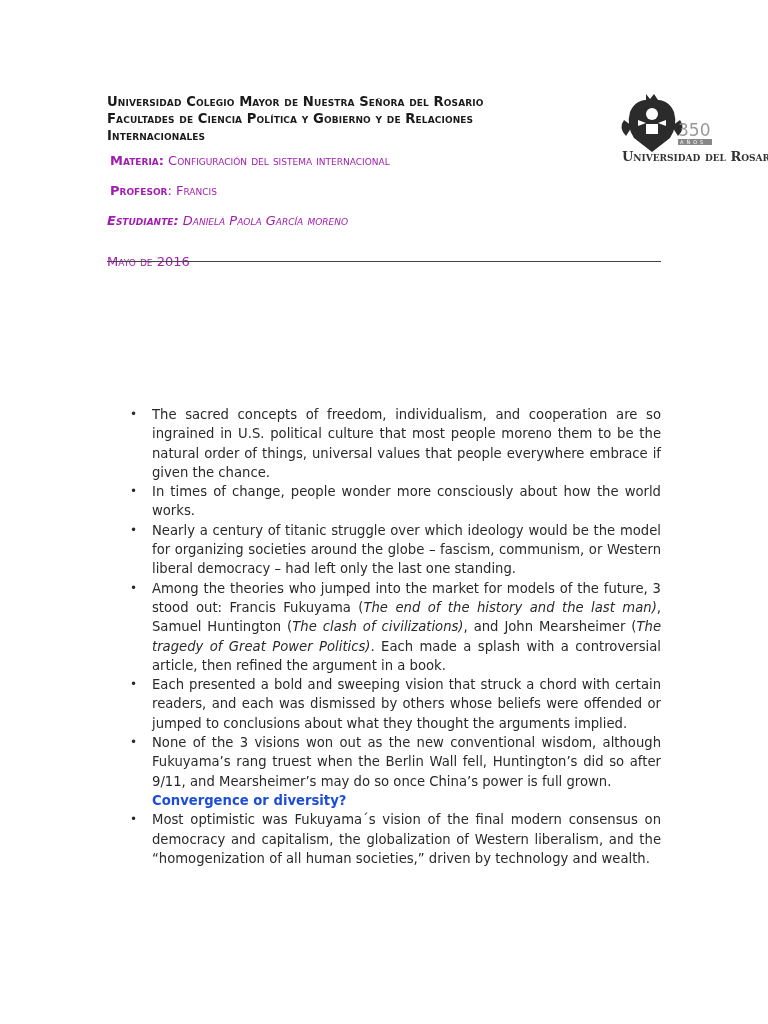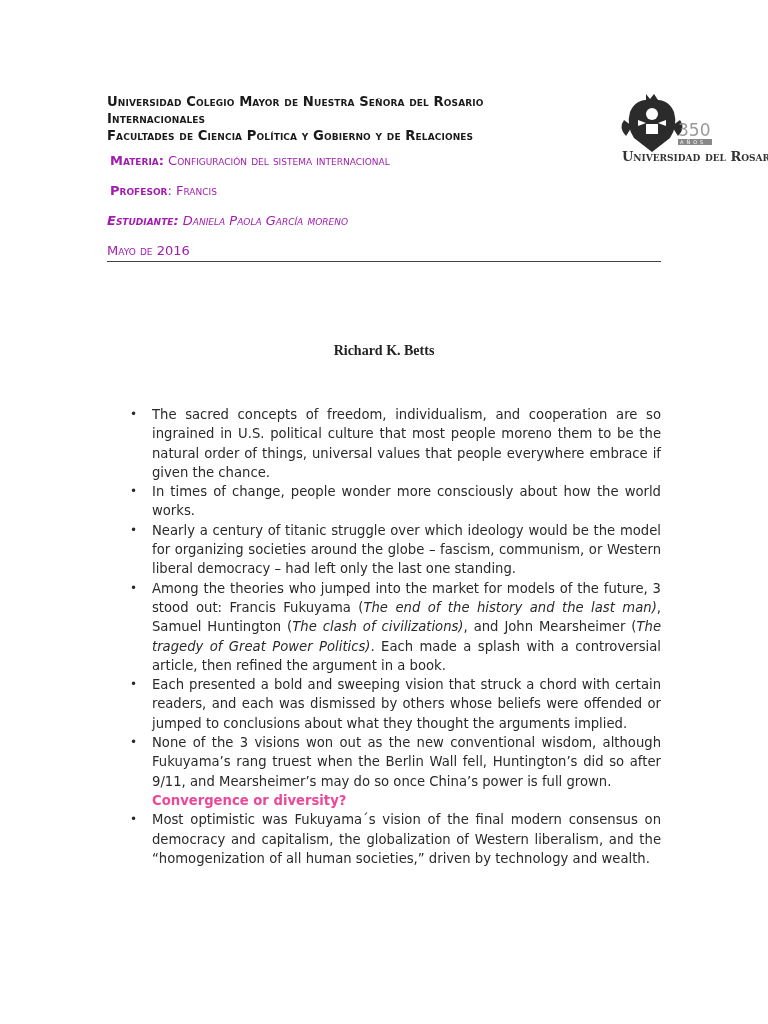--- a/index.html
+++ b/index.html
@@ -10,43 +10,43 @@
   .uni-line { font-family: "DejaVu Sans", sans-serif; font-weight: bold; font-variant: small-caps; font-size: 13.2px; line-height: 17px; color: #1a1a1a; white-space: nowrap; letter-spacing: 0.1px; }
 
   .logo { position: absolute; left: 616px; top: 90px; width: 100px; height: 75px; }
   .logo-caption { position: absolute; left: 622px; top: 149px; font-family: "DejaVu Serif", serif; font-variant: small-caps; font-weight: bold; font-size: 13px; color: #333; white-space: nowrap; }
 
   .meta { position: absolute; left: 107px; font-size: 13px; font-variant: small-caps; color: #a21caf; white-space: nowrap; }
   .meta .lbl { font-weight: bold; }
   .meta-materia { top: 153px; left: 110px; }
   .meta-profesor { top: 183px; left: 110px; }
   .meta-estudiante { top: 213px; font-style: italic; }
-  .meta-fecha { top: 243px; }
+  .meta-fecha { top: 254px; }
   .rule { position: absolute; left: 107px; top: 261px; width: 554px; height: 0; border-top: 1.5px solid #444; }
 
   .title { position: absolute; left: 0; width: 768px; text-align: center; font-family: "Liberation Serif", "DejaVu Serif", serif; font-weight: bold; font-size: 14px; color: #222; }
   .title-main { top: 308px; }
   .title-author { top: 343px; }
 
   .body { position: absolute; left: 127px; top: 405px; width: 534px; font-family: "DejaVu Sans", sans-serif; font-size: 13.2px; line-height: 19.3px; color: #2a2a2a; }
   ul.bullets { list-style: none; margin: 0; padding: 0; }
   ul.bullets li { position: relative; padding-left: 25px; text-align: justify; }
   ul.bullets li .dot { position: absolute; left: 3px; top: 0; font-size: 12px; }
-  .subhead { padding-left: 25px; font-weight: bold; color: #ec4899; }
+  .subhead { padding-left: 25px; font-weight: bold; color: #1d4ed8; }
   i { font-style: italic; }
 </style>
 </head>
 <body>
 
 <div class="page">
 
   <div class="header">
     <div class="uni-line">Universidad Colegio Mayor de Nuestra Señora del Rosario</div>
+    <div class="uni-line">Facultades de Ciencia Política y Gobierno y de Relaciones</div>
     <div class="uni-line">Internacionales</div>
-    <div class="uni-line">Facultades de Ciencia Política y Gobierno y de Relaciones</div>
   </div>
 
   <div class="logo">
     <svg width="100" height="75" viewBox="0 0 100 75">
       <g fill="#2b2b2b">
         <path d="M30 4 l4 5 l4 -5 l4 6 l-12 0 z"></path>
         <path d="M14 22 q6 -14 22 -12 q16 -2 22 12 q4 14 -4 26 l-18 14 l-18 -14 q-8 -12 -4 -26 z"></path>
         <path d="M8 30 q-6 8 2 16 q4 -6 6 -10 z"></path>
         <path d="M64 30 q6 8 -2 16 q-4 -6 -6 -10 z"></path>
       </g>
@@ -68,21 +68,20 @@
   </div>
   <div class="meta meta-profesor">
     <span class="lbl">Profesor</span><span>: Francis</span>
   </div>
   <div class="meta meta-estudiante">
     <span class="lbl">Estudiante:</span><span> Daniela Paola García moreno</span>
   </div>
   <div class="meta meta-fecha">Mayo de 2016</div>
   <div class="rule"></div>
 
-  <div class="title title-author">Richard K. Betts</div>
 
   <div class="body">
     <ul class="bullets">
       <li><span class="dot">•</span><span>The sacred concepts of freedom, individualism, and cooperation are so ingrained in U.S. political culture that most people moreno them to be the natural order of things, universal values that people everywhere embrace if given the chance.</span></li>
       <li><span class="dot">•</span><span>In times of change, people wonder more consciously about how the world works.</span></li>
       <li><span class="dot">•</span><span>Nearly a century of titanic struggle over which ideology would be the model for organizing societies around the globe – fascism, communism, or Western liberal democracy – had left only the last one standing.</span></li>
       <li><span class="dot">•</span><span><span>Among the theories who jumped into the market for models of the future, 3 stood out: Francis Fukuyama (</span><i>The end of the history and the last man)</i><span>, Samuel Huntington (</span><i>The clash of civilizations)</i><span>, and John Mearsheimer (</span><i>The tragedy of Great Power Politics)</i><span>. Each made a splash with a controversial article, then refined the argument in a book.</span></span></li>
       <li><span class="dot">•</span><span>Each presented a bold and sweeping vision that struck a chord with certain readers, and each was dismissed by others whose beliefs were offended or jumped to conclusions about what they thought the arguments implied.</span></li>
       <li><span class="dot">•</span><span>None of the 3 visions won out as the new conventional wisdom, although Fukuyama’s rang truest when the Berlin Wall fell, Huntington’s did so after 9/11, and Mearsheimer’s may do so once China’s power is full grown.</span></li>
     </ul>

